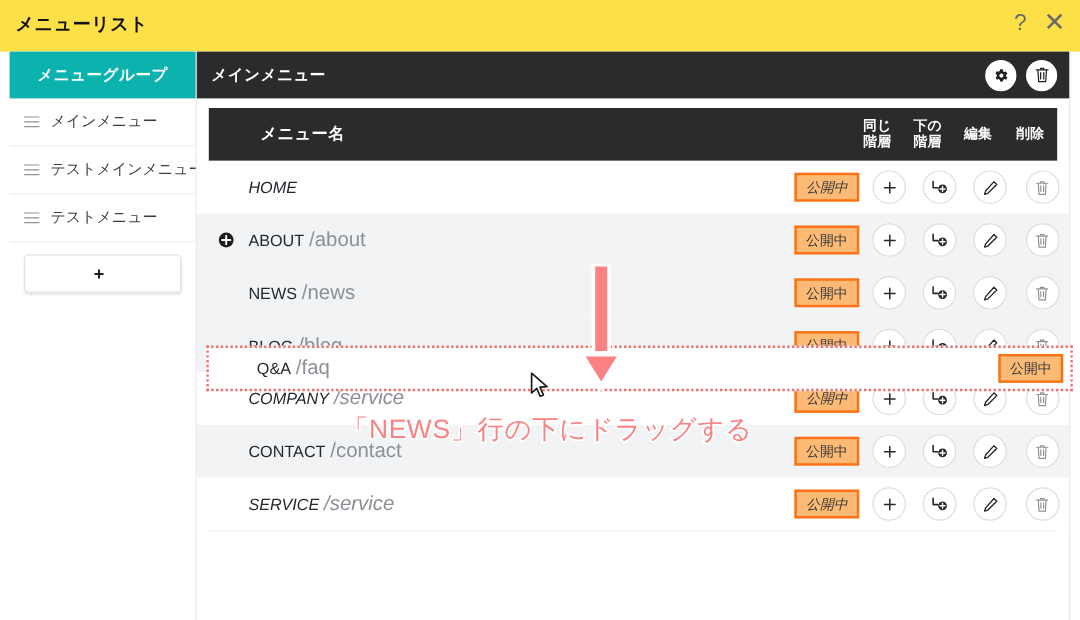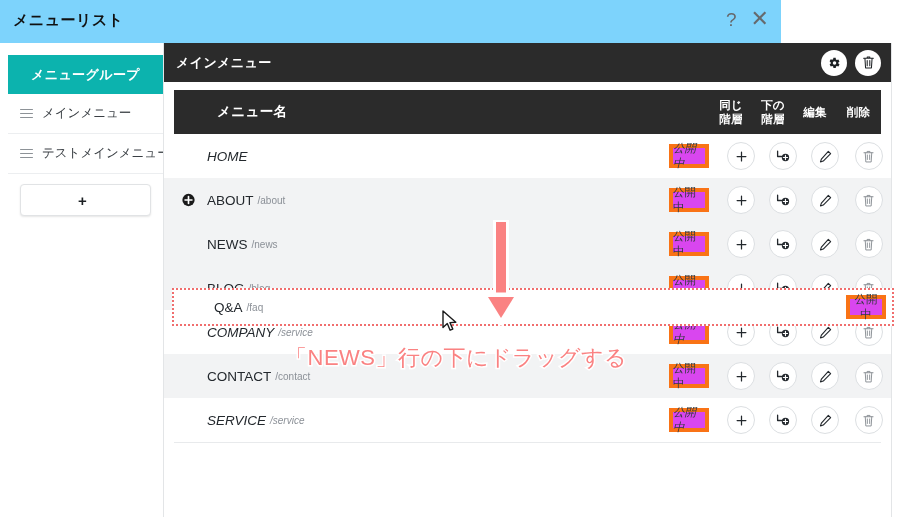--- a/index.html
+++ b/index.html
@@ -11,22 +11,22 @@
   }
   #app {
     position: relative;
     width: 900px; height: 517px;
     background: #ffffff;
   }
 
   
   .titlebar {
     position: absolute;
-    left: 0; top: 0; width: 781px; height: 43px;
-    background: #7dd3fc;
+    left: 0; top: 0; width: 900px; height: 43px;
+    background: #fde047;
   }
   .modal-title {
     position: absolute;
     left: 13px; top: 11px;
     font-size: 15px;
     font-weight: bold;
     color: #111111;
     letter-spacing: 0.5px;
   }
   .title-actions {
@@ -65,21 +65,20 @@
   .sidebar-head {
     height: 39px;
     background: #0cb3ae;
     color: #ffffff;
     font-size: 13px;
     font-weight: bold;
     display: flex;
     align-items: center;
     justify-content: center;
     letter-spacing: 0.4px;
-    margin-top: 12px;
   }
   .group-item {
     height: 40px;
     display: flex;
     align-items: center;
     padding-left: 12px;
     border-bottom: 1px solid #eceef0;
     font-size: 12.5px;
     color: #3a3f44;
     cursor: pointer;
@@ -210,21 +209,21 @@
   }
   .row.odd { background: #f2f3f4; }
   .row.even { background: #ffffff; font-style: italic; }
   .row-label {
     margin-left: 43px;
     font-size: 13.5px;
     color: #23282d;
     white-space: nowrap;
   }
   .row-slug {
-    font-size: 10px;
+    font-size: 17px;
     color: #8b9097;
     margin-left: 4px;
   }
   .expander {
     position: absolute;
     left: 17px; top: 50%;
     transform: translateY(-50%);
     width: 15px; height: 15px;
   }
   .row-actions {
@@ -235,23 +234,23 @@
   }
   .cell {
     display: flex;
     align-items: center;
     justify-content: center;
   }
   .status-pill {
     display: inline-flex;
     align-items: center;
     justify-content: center;
-    width: 40px; height: 24px;
-    border: 4px solid #f97316;
-    background: #d946ef;
+    width: 54px; height: 24px;
+    border: 2px solid #f97316;
+    background: #fdba74;
     font-size: 11.5px;
     color: #33383d;
     cursor: pointer;
     box-sizing: border-box;
   }
   .icon-btn {
     width: 28px; height: 28px;
     border: 1px solid #dcdfe2;
     border-radius: 50%;
     background: #ffffff;
@@ -335,20 +334,28 @@
           </span>
         <span>メインメニュー</span>
       </div>
       <div class="group-item">
         <span class="grip">
             <i></i>
             <i></i>
             <i></i>
           </span>
         <span>テストメインメニュー</span>
+      </div>
+      <div class="group-item">
+        <span class="grip">
+            <i></i>
+            <i></i>
+            <i></i>
+          </span>
+        <span>テストメニュー</span>
       </div>
 
       <div class="new-group-wrap">
         <div class="new-group-btn">
           <span class="plus">+</span>
         </div>
       </div>
     </div>
 
     <div class="main">

